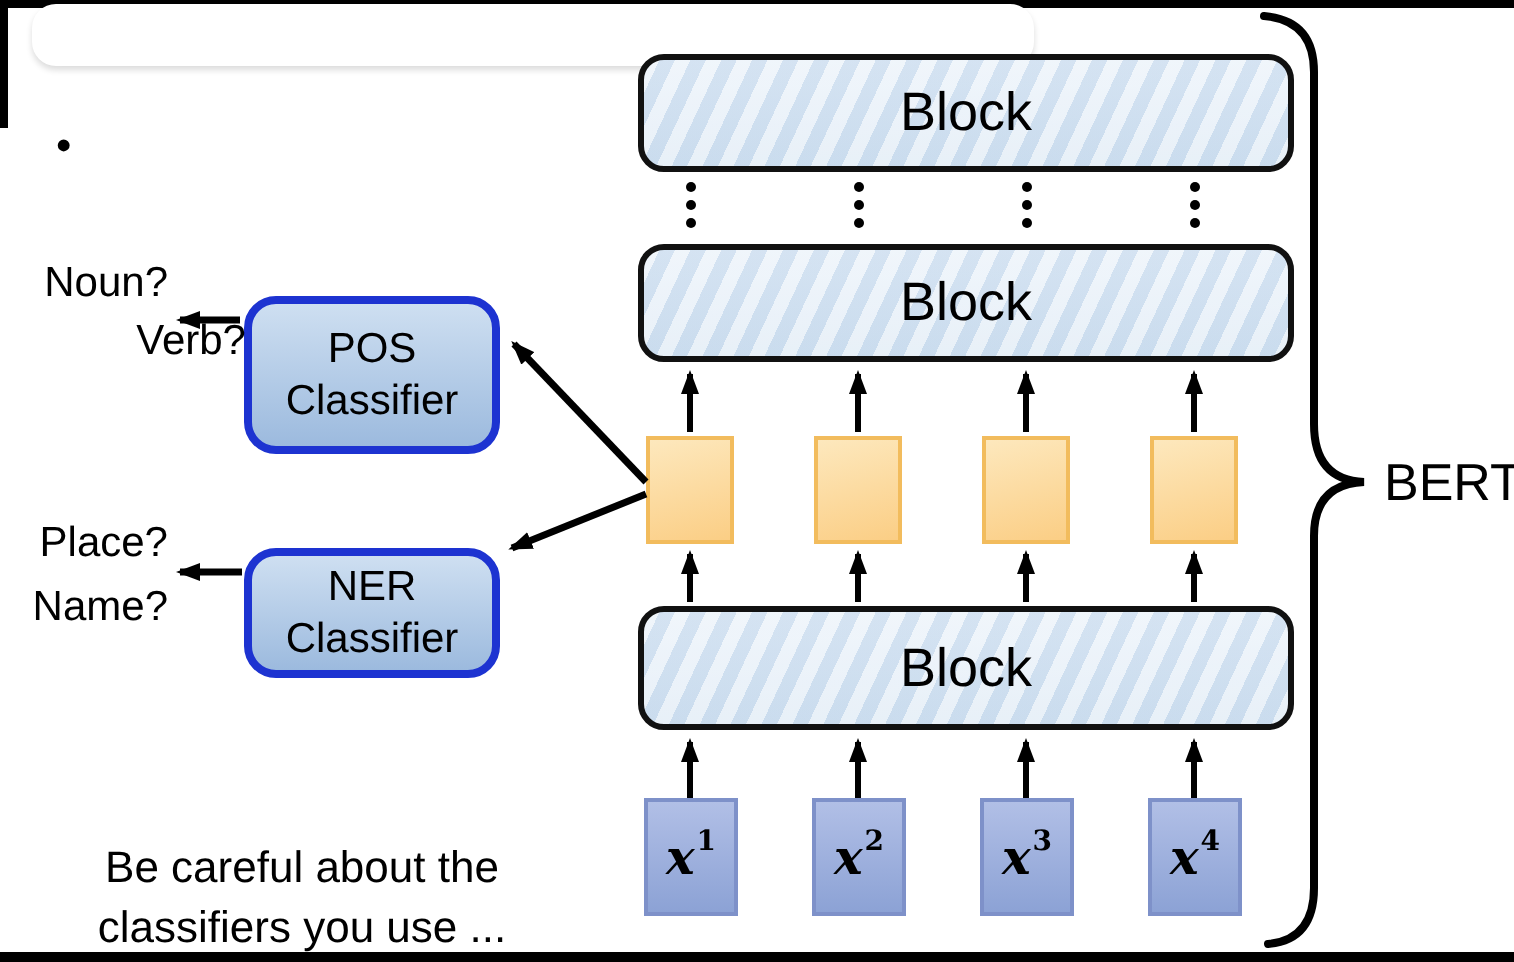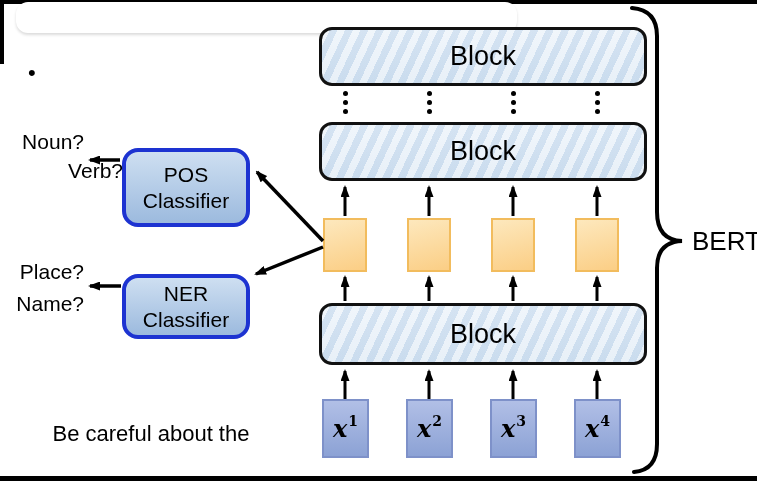--- a/index.html
+++ b/index.html
@@ -120,20 +120,21 @@
     <span class="math-base">x</span>
       <span class="math-sup">3</span>
   </div>
   <div class="input-box" style="left:574px;">
     <span class="math-base">x</span>
       <span class="math-sup">4</span>
   </div>
 
   <div class="caption">
     <div>Be careful about the</div>
+    <div>classifiers you use ...</div>
   </div>
 
   <div class="bert-label">BERT</div>
 
   <svg class="overlay" width="757" height="481" viewBox="0 0 757 481">
     <defs>
       <marker id="ah" viewBox="0 0 12 9" refX="10" refY="4.5" markerWidth="12" markerHeight="9" orient="auto" markerUnits="userSpaceOnUse">
         <path class="ah" d="M0,0 L12,4.5 L0,9 Z"></path>
       </marker>
     </defs>

